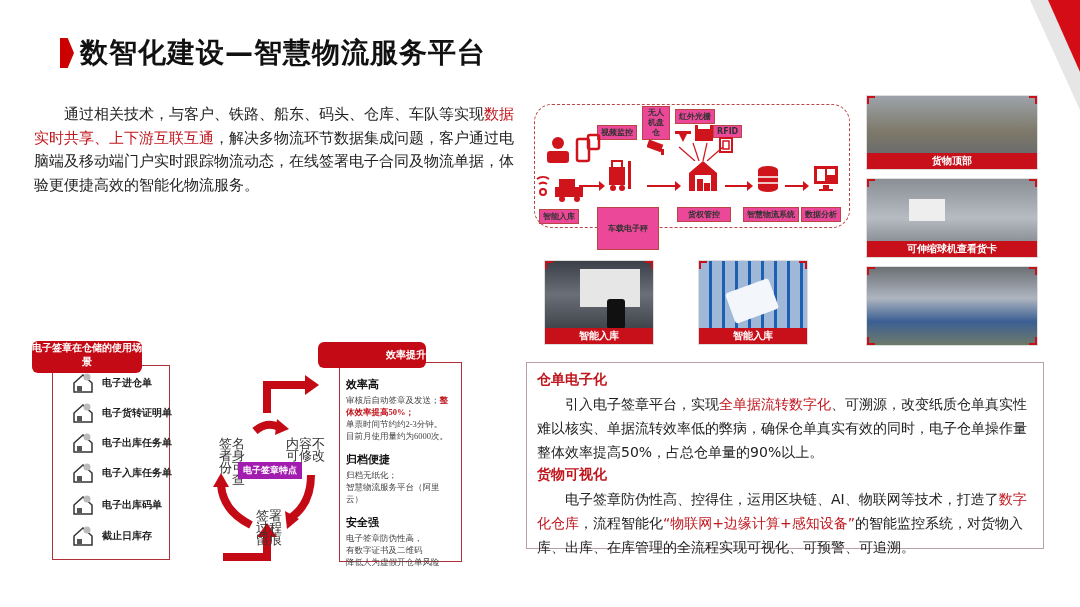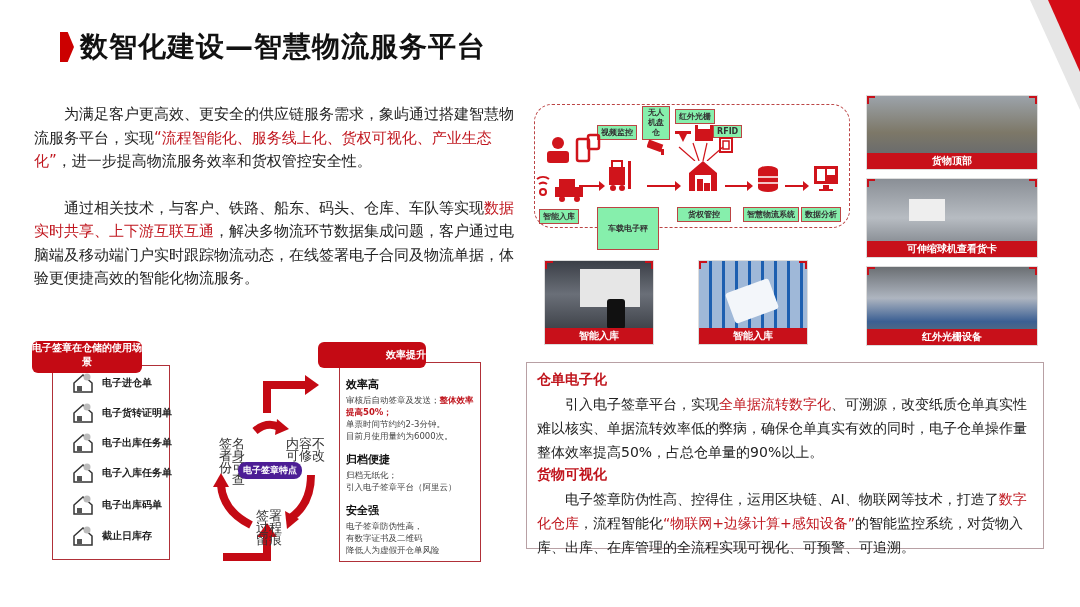--- a/index.html
+++ b/index.html
@@ -3,56 +3,56 @@
 <meta charset="utf-8">
 <style>
   * { box-sizing: border-box; margin: 0; padding: 0; }
   html, body { width: 1080px; height: 607px; overflow: hidden; background: #ffffff; }
   body { position: relative; font-family: "DejaVu Sans", "Liberation Sans", sans-serif; color: #222; }
 
   
   .corner { position: absolute; top: 0; right: 0; width: 70px; height: 110px; }
 
   
-  .title-wrap { position: absolute; left: 60px; top: 28px; display: flex; align-items: center; }
+  .title-wrap { position: absolute; left: 60px; top: 34px; display: flex; align-items: center; }
   .title-marker { width: 14px; height: 30px; background: #cc0000; clip-path: polygon(0 0, 55% 0, 100% 50%, 55% 100%, 0 100%); margin-right: 6px; }
   .title { font-size: 28px; font-weight: bold; color: #111; letter-spacing: 1px; }
 
   
   .intro { position: absolute; left: 34px; top: 103px; width: 480px; font-size: 15px; line-height: 23.5px; color: #222; }
   .intro p { text-indent: 2em; margin-bottom: 23px; }
   .red { color: #c0161e; }
 
   
   .flow { position: absolute; left: 534px; top: 104px; width: 316px; height: 124px; border: 1.5px dashed #b44; border-radius: 18px; }
-  .flow .lbl { position: absolute; font-size: 8px; font-weight: bold; color: #333; background: #86efac; border: 1px solid #b44; padding: 1px 3px; white-space: nowrap; }
+  .flow .lbl { position: absolute; font-size: 8px; font-weight: bold; color: #333; background: #ec4899; border: 1px solid #b44; padding: 1px 3px; white-space: nowrap; }
   .flow .ico { position: absolute; color: #d0141b; }
   .flow .arrow { position: absolute; height: 2px; background: #d0141b; }
   .flow .arrow::after { content: ""; position: absolute; right: -4px; top: -4px; border-left: 6px solid #d0141b; border-top: 5px solid transparent; border-bottom: 5px solid transparent; }
 
   
   .photo { position: absolute; overflow: hidden; border: 1px solid #ddd; }
   .photo .cap { position: absolute; left: 0; right: 0; bottom: 0; height: 16px; background: #c8101a; color: #fff; font-size: 10px; text-align: center; line-height: 16px; font-weight: bold; }
   .photo .bracket { position: absolute; width: 8px; height: 8px; border-color: #c8101a; border-style: solid; }
   .br-tl { top: 0; left: 0; border-width: 2px 0 0 2px; }
   .br-tr { top: 0; right: 0; border-width: 2px 2px 0 0; }
   .br-bl { bottom: 0; left: 0; border-width: 0 0 2px 2px; }
   .br-br { bottom: 0; right: 0; border-width: 0 2px 2px 0; }
 
   
   .scen-box { position: absolute; left: 52px; top: 365px; width: 118px; height: 195px; border: 1.5px solid #b03038; }
   .scen-head { position: absolute; left: 32px; top: 341px; width: 110px; height: 32px; background: #c40a14; border-radius: 6px; color: #fff; font-size: 10px; font-weight: bold; text-align: center; line-height: 14px; padding-top: 0; }
   .scen-item { position: absolute; left: 72px; display: flex; align-items: center; font-size: 10px; font-weight: bold; color: #222; }
   .scen-item .house { width: 22px; height: 20px; margin-right: 8px; }
   .cyc-text { position: absolute; font-size: 13px; color: #333; text-align: right; line-height: 12px; }
-  .cyc-center { position: absolute; left: 38px; top: 130px; background: #4c1d95; color: #fff; font-size: 9px; font-weight: bold; padding: 2px 5px; border-radius: 8px; }
+  .cyc-center { position: absolute; left: 38px; top: 130px; background: #a21caf; color: #fff; font-size: 9px; font-weight: bold; padding: 2px 5px; }
 
   
   .eff-head { position: absolute; left: 318px; top: 342px; width: 108px; height: 26px; background: #c40a14; border-radius: 6px; color: #fff; font-size: 10px; font-weight: bold; text-align: right; line-height: 26px; }
-  .eff-box { position: absolute; left: 339px; top: 362px; width: 142px; height: 200px; border: 1.5px solid #b03038; padding: 8px 6px 12px 6px; }
+  .eff-box { position: absolute; left: 339px; top: 362px; width: 123px; height: 200px; border: 1.5px solid #b03038; padding: 8px 6px 12px 6px; font-family: Liberation Serif, serif; }
   .eff-box h4 { font-size: 11px; font-weight: bold; color: #111; margin-bottom: 2px; }
   .eff-box .t { font-size: 8.5px; color: #444; line-height: 12px; }
   .eff-box .sec { margin-bottom: 10px; }
 
   
   .panel { position: absolute; left: 526px; top: 362px; width: 518px; height: 187px; border: 1.5px solid #b8a0a4; padding: 8px 10px; }
   .panel h3 { font-size: 14px; font-weight: bold; color: #c0161e; margin-bottom: 3px; }
   .panel p { font-size: 14px; line-height: 24px; color: #222; text-indent: 2em; }
   .panel .sec2 { margin-top: 2px; }
 </style>
@@ -63,21 +63,20 @@
   <polygon points="20,0 70,0 70,110" fill="#e6e6e6"></polygon>
   <polygon points="38,0 70,0 70,72" fill="#d40c16"></polygon>
 </svg>
 
 <div class="title-wrap">
   <div class="title-marker"></div>
   <h1 class="title">数智化建设—智慧物流服务平台</h1>
 </div>
 
 <div class="intro">
-  <p><span>为满足客户更高效、更安全的供应链服务需求，象屿通过搭建智慧物流服务平台，实现</span><span class="red">“流程智能化、服务线上化、货权可视化、产业生态化”</span><span>，进一步提高物流服务效率和货权管控安全性。</span></p>
   <p><span>通过相关技术，与客户、铁路、船东、码头、仓库、车队等实现</span><span class="red">数据实时共享、上下游互联互通</span><span>，解决多物流环节数据集成问题，客户通过电脑端及移动端门户实时跟踪物流动态，在线签署电子合同及物流单据，体验更便捷高效的智能化物流服务。</span></p>
 </div>
 
 <div class="flow">
 
   <span class="lbl" style="left:62px;top:20px;">视频监控</span>
   <span class="lbl" style="left:107px;top:1px;width:28px;white-space:normal;text-align:center;line-height:10px;">无人机盘仓</span>
   <span class="lbl" style="left:140px;top:4px;">红外光栅</span>
   <span class="lbl" style="left:178px;top:20px;">RFID</span>
 
@@ -193,21 +192,20 @@
     <span class="bracket br-tr"></span>
     <span class="bracket br-bl"></span>
     <span class="bracket br-br"></span>
   <div class="cap">可伸缩球机查看货卡</div>
 </div>
 <div class="photo" style="left:866px;top:266px;width:172px;height:80px;background:linear-gradient(180deg,#6b6f73 0%,#aeb5c0 40%,#3b5f93 70%,#6e7a6a 100%);">
   <span class="bracket br-tl"></span>
     <span class="bracket br-tr"></span>
     <span class="bracket br-bl"></span>
     <span class="bracket br-br"></span>
-  <div class="cap">红外光栅设备</div>
 </div>
 
 <div class="scen-box"></div>
 <div class="scen-head">电子签章在仓储的使用场景</div>
 <div class="scen-item" style="top:373px;">
   <svg class="house" viewBox="0 0 22 20">
       <path d="M2 10 L11 2 L20 10 V19 H2 Z" fill="none" stroke="#333" stroke-width="1.5"></path>
       <circle cx="15" cy="4" r="3.5" fill="#bbb"></circle>
       <rect x="5" y="13" width="5" height="5" fill="#555"></rect>
     </svg>
@@ -277,21 +275,21 @@
 <div class="eff-box">
   <div class="sec" style="margin-top:6px;">
     <h4>效率高</h4>
     <div class="t"><span>审核后自动签章及发送；</span><span class="red" style="font-weight:bold;">整体效率提高50%；</span></div>
     <div class="t">单票时间节约约2-3分钟。</div>
     <div class="t">目前月使用量约为6000次。</div>
   </div>
   <div class="sec">
     <h4>归档便捷</h4>
     <div class="t">归档无纸化；</div>
-    <div class="t">引入电子签章平台（阿里云）</div>
+    <div class="t">智慧物流服务平台（阿里云）</div>
   </div>
   <div class="sec">
     <h4>安全强</h4>
     <div class="t">电子签章防伪性高，</div>
     <div class="t">有数字证书及二维码</div>
     <div class="t">降低人为虚假开仓单风险</div>
   </div>
 </div>
 <div class="eff-head">效率提升</div>
 

